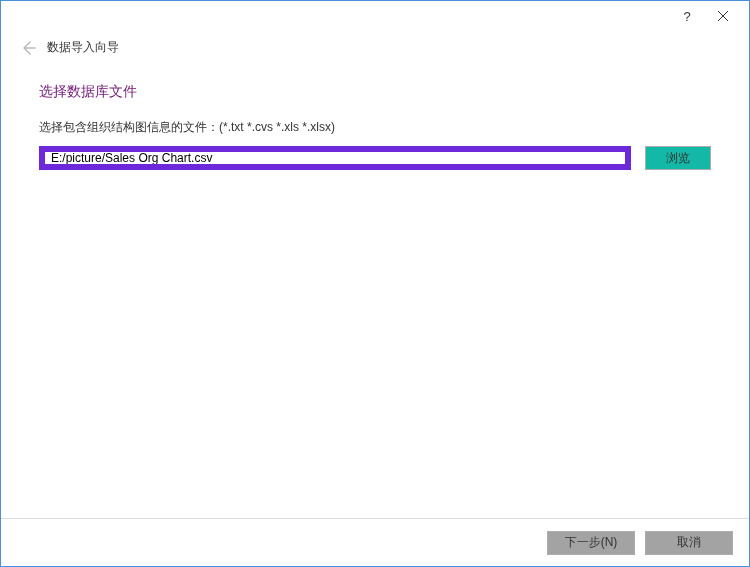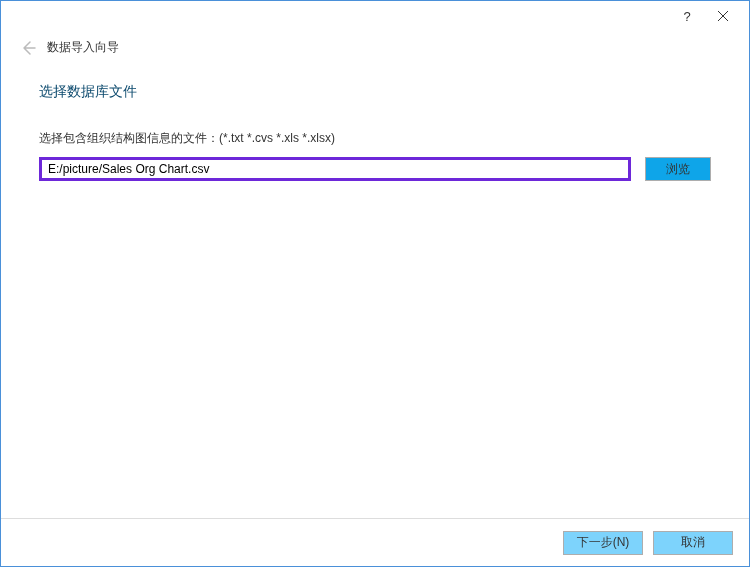--- a/index.html
+++ b/index.html
@@ -68,50 +68,50 @@
     }
     .wizard-title {
       font-size: 12px;
       color: #333;
     }
     .content {
       flex: 1;
       padding: 12px 38px 0 38px;
     }
     .section-title {
-      color: #0c4a6e;
+      color: #701a75;
       font-size: 14px;
-      margin-bottom: 29px;
+      margin-bottom: 18px;
     }
     .instruction {
       color: #333;
       font-size: 12px;
       margin-bottom: 10px;
     }
     .file-row {
       display: flex;
       align-items: center;
       gap: 14px;
       margin-bottom: 26px;
     }
     .file-input {
       flex: 1;
       height: 24px;
-      border: 3px solid #6d28d9;
+      border: 6px solid #6d28d9;
       padding: 2px 6px;
       font-size: 12px;
       font-family: inherit;
       outline: none;
       color: #000;
     }
     .browse-btn {
       width: 66px;
       height: 24px;
       border: 1px solid #adadad;
-      background: #0ea5e9;
+      background: #14b8a6;
       font-size: 12px;
       font-family: inherit;
       cursor: pointer;
       color: #333;
     }
     .help-link {
       color: #0066cc;
       text-decoration: underline;
       font-size: 12px;
       cursor: pointer;
@@ -119,24 +119,24 @@
     .footer {
       height: 48px;
       border-top: 1px solid #ddd;
       display: flex;
       justify-content: flex-end;
       align-items: center;
       padding: 0 16px;
       gap: 10px;
     }
     .footer-btn {
-      width: 80px;
+      width: 88px;
       height: 24px;
       border: 1px solid #adadad;
-      background: #7dd3fc;
+      background: #a3a3a3;
       font-size: 12px;
       font-family: inherit;
       cursor: pointer;
       color: #333;
     }
   </style>
 </head>
 <body>
 
 <div class="window">

